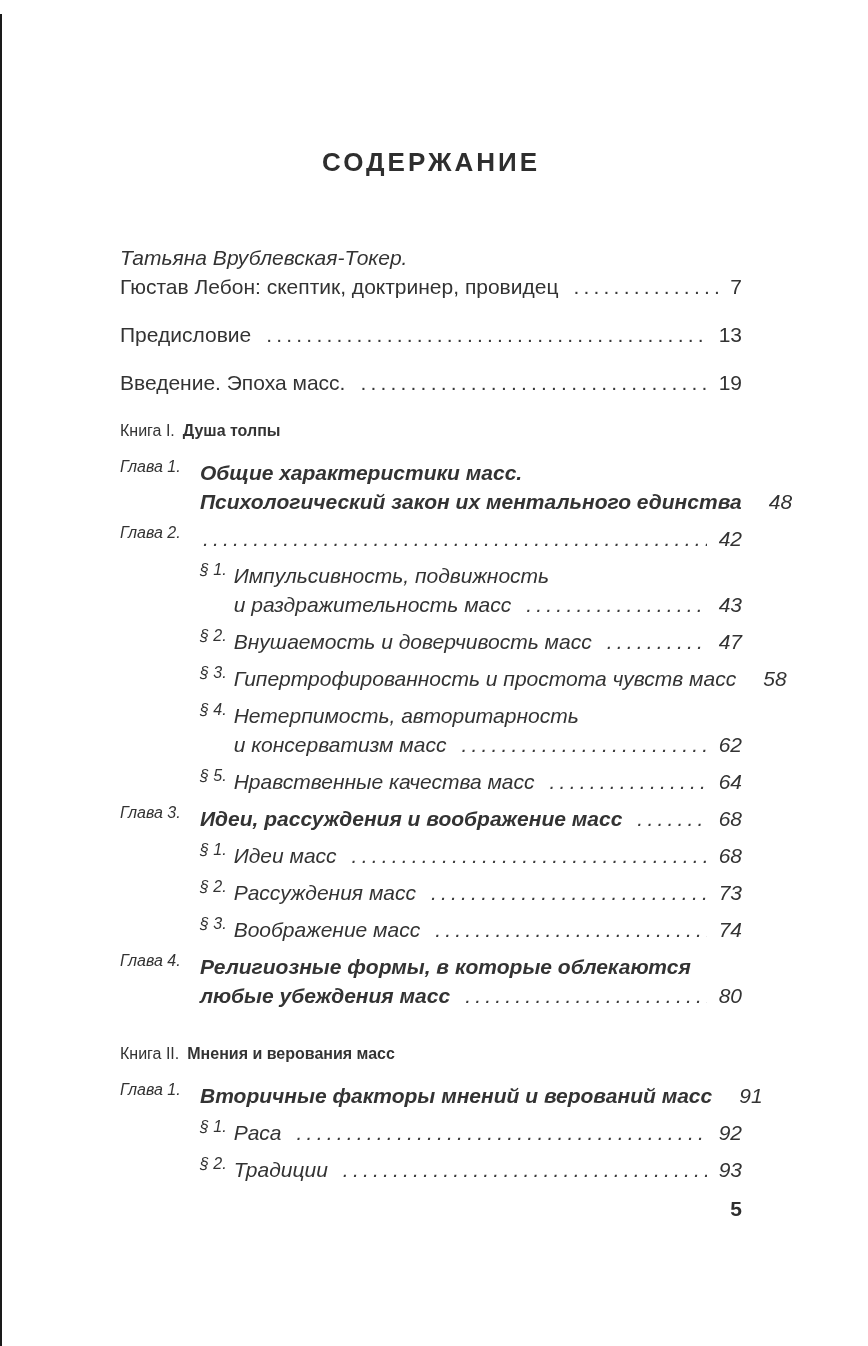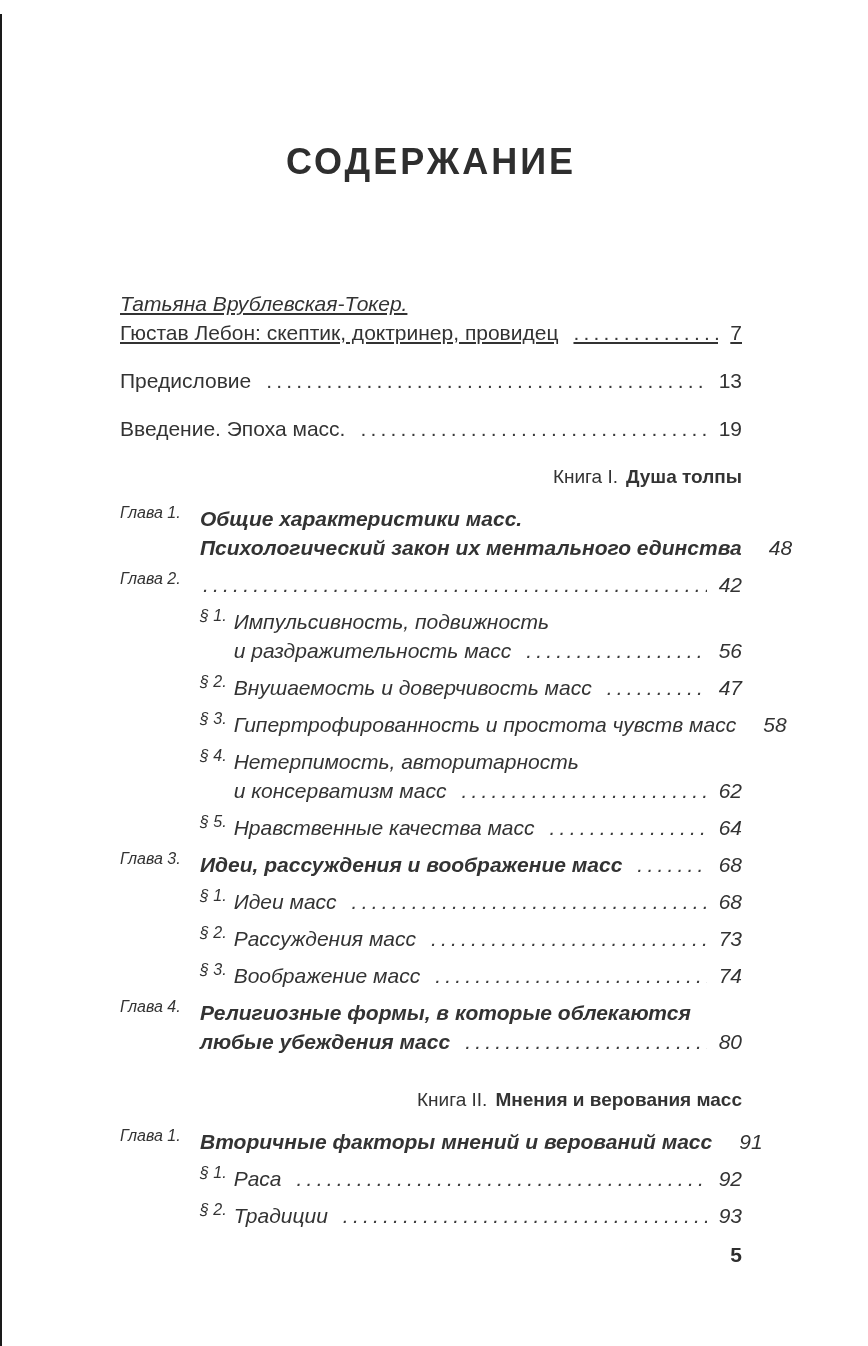--- a/index.html
+++ b/index.html
@@ -15,44 +15,44 @@
     box-sizing: border-box;
     width: 100%; height: 100%;
     padding: 145px 126px 0 120px;
   }
   .edge-left {
     position: absolute; left: 0; top: 14px; bottom: 0;
     width: 2px; background: #1a1a1a;
   }
   .page-title {
     margin: 0; text-align: center;
-    font-size: 36px; line-height: 34px;
+    font-size: 26px; line-height: 34px;
     font-weight: 700; letter-spacing: 3px;
     color: #2e2e2e;
   }
   .front-entry { margin-top: 0; margin-bottom: 19px; }
-  .front-entry.first { margin-top: 110px; text-decoration: underline; }
+  .front-entry.first { margin-top: 64px; }
   .line { font-size: 21px; line-height: 29px; }
   .italic { font-style: italic; }
   .bold { font-weight: 700; }
 
   .dotline { display: flex; align-items: baseline; gap: 12px; }
   .t { flex: 0 1 auto; white-space: nowrap; }
   .dots {
     flex: 1 1 16px; overflow: hidden; white-space: nowrap;
     letter-spacing: 4.2px; padding-left: 3px;
     font-weight: 400; color: #3a3a3a;
   }
   .dots::after {
     content: "..........................................................................................................................................";
   }
   .pg { flex: 0 0 auto; font-weight: 400; white-space: nowrap; }
 
   .book-heading {
-    text-align: right; font-size: 19px; line-height: 30px;
+    text-align: left; font-size: 16px; line-height: 30px;
     margin: 0 0 12px 0; color: #333333;
   }
   .book-heading.mt-lg { margin-top: 29px; }
   .bh-label { margin-right: 8px; font-weight: 400; }
 
   .row { display: flex; align-items: flex-start; margin-bottom: 8px; font-style: italic; }
   .row .body { flex: 1 1 auto; min-width: 0; }
   .chap-label { flex: 0 0 80px; font-weight: 400; }
   .chap .body .line { font-weight: 700; }
   .section { padding-left: 80px; }
@@ -124,21 +124,21 @@
     </div>
   </div>
 
   <div class="row section">
     <span class="sec-label">§ 1.</span>
     <div class="body">
       <div class="line">Импульсивность, подвижность</div>
       <div class="line dotline">
         <span class="t">и раздражительность масс</span>
         <span class="dots"></span>
-        <span class="pg">56</span>
+        <span class="pg">43</span>
       </div>
     </div>
   </div>
 
   <div class="row section">
     <span class="sec-label">§ 2.</span>
     <div class="body">
       <div class="line dotline">
         <span class="t">Внушаемость и доверчивость масс</span>
         <span class="dots"></span>

